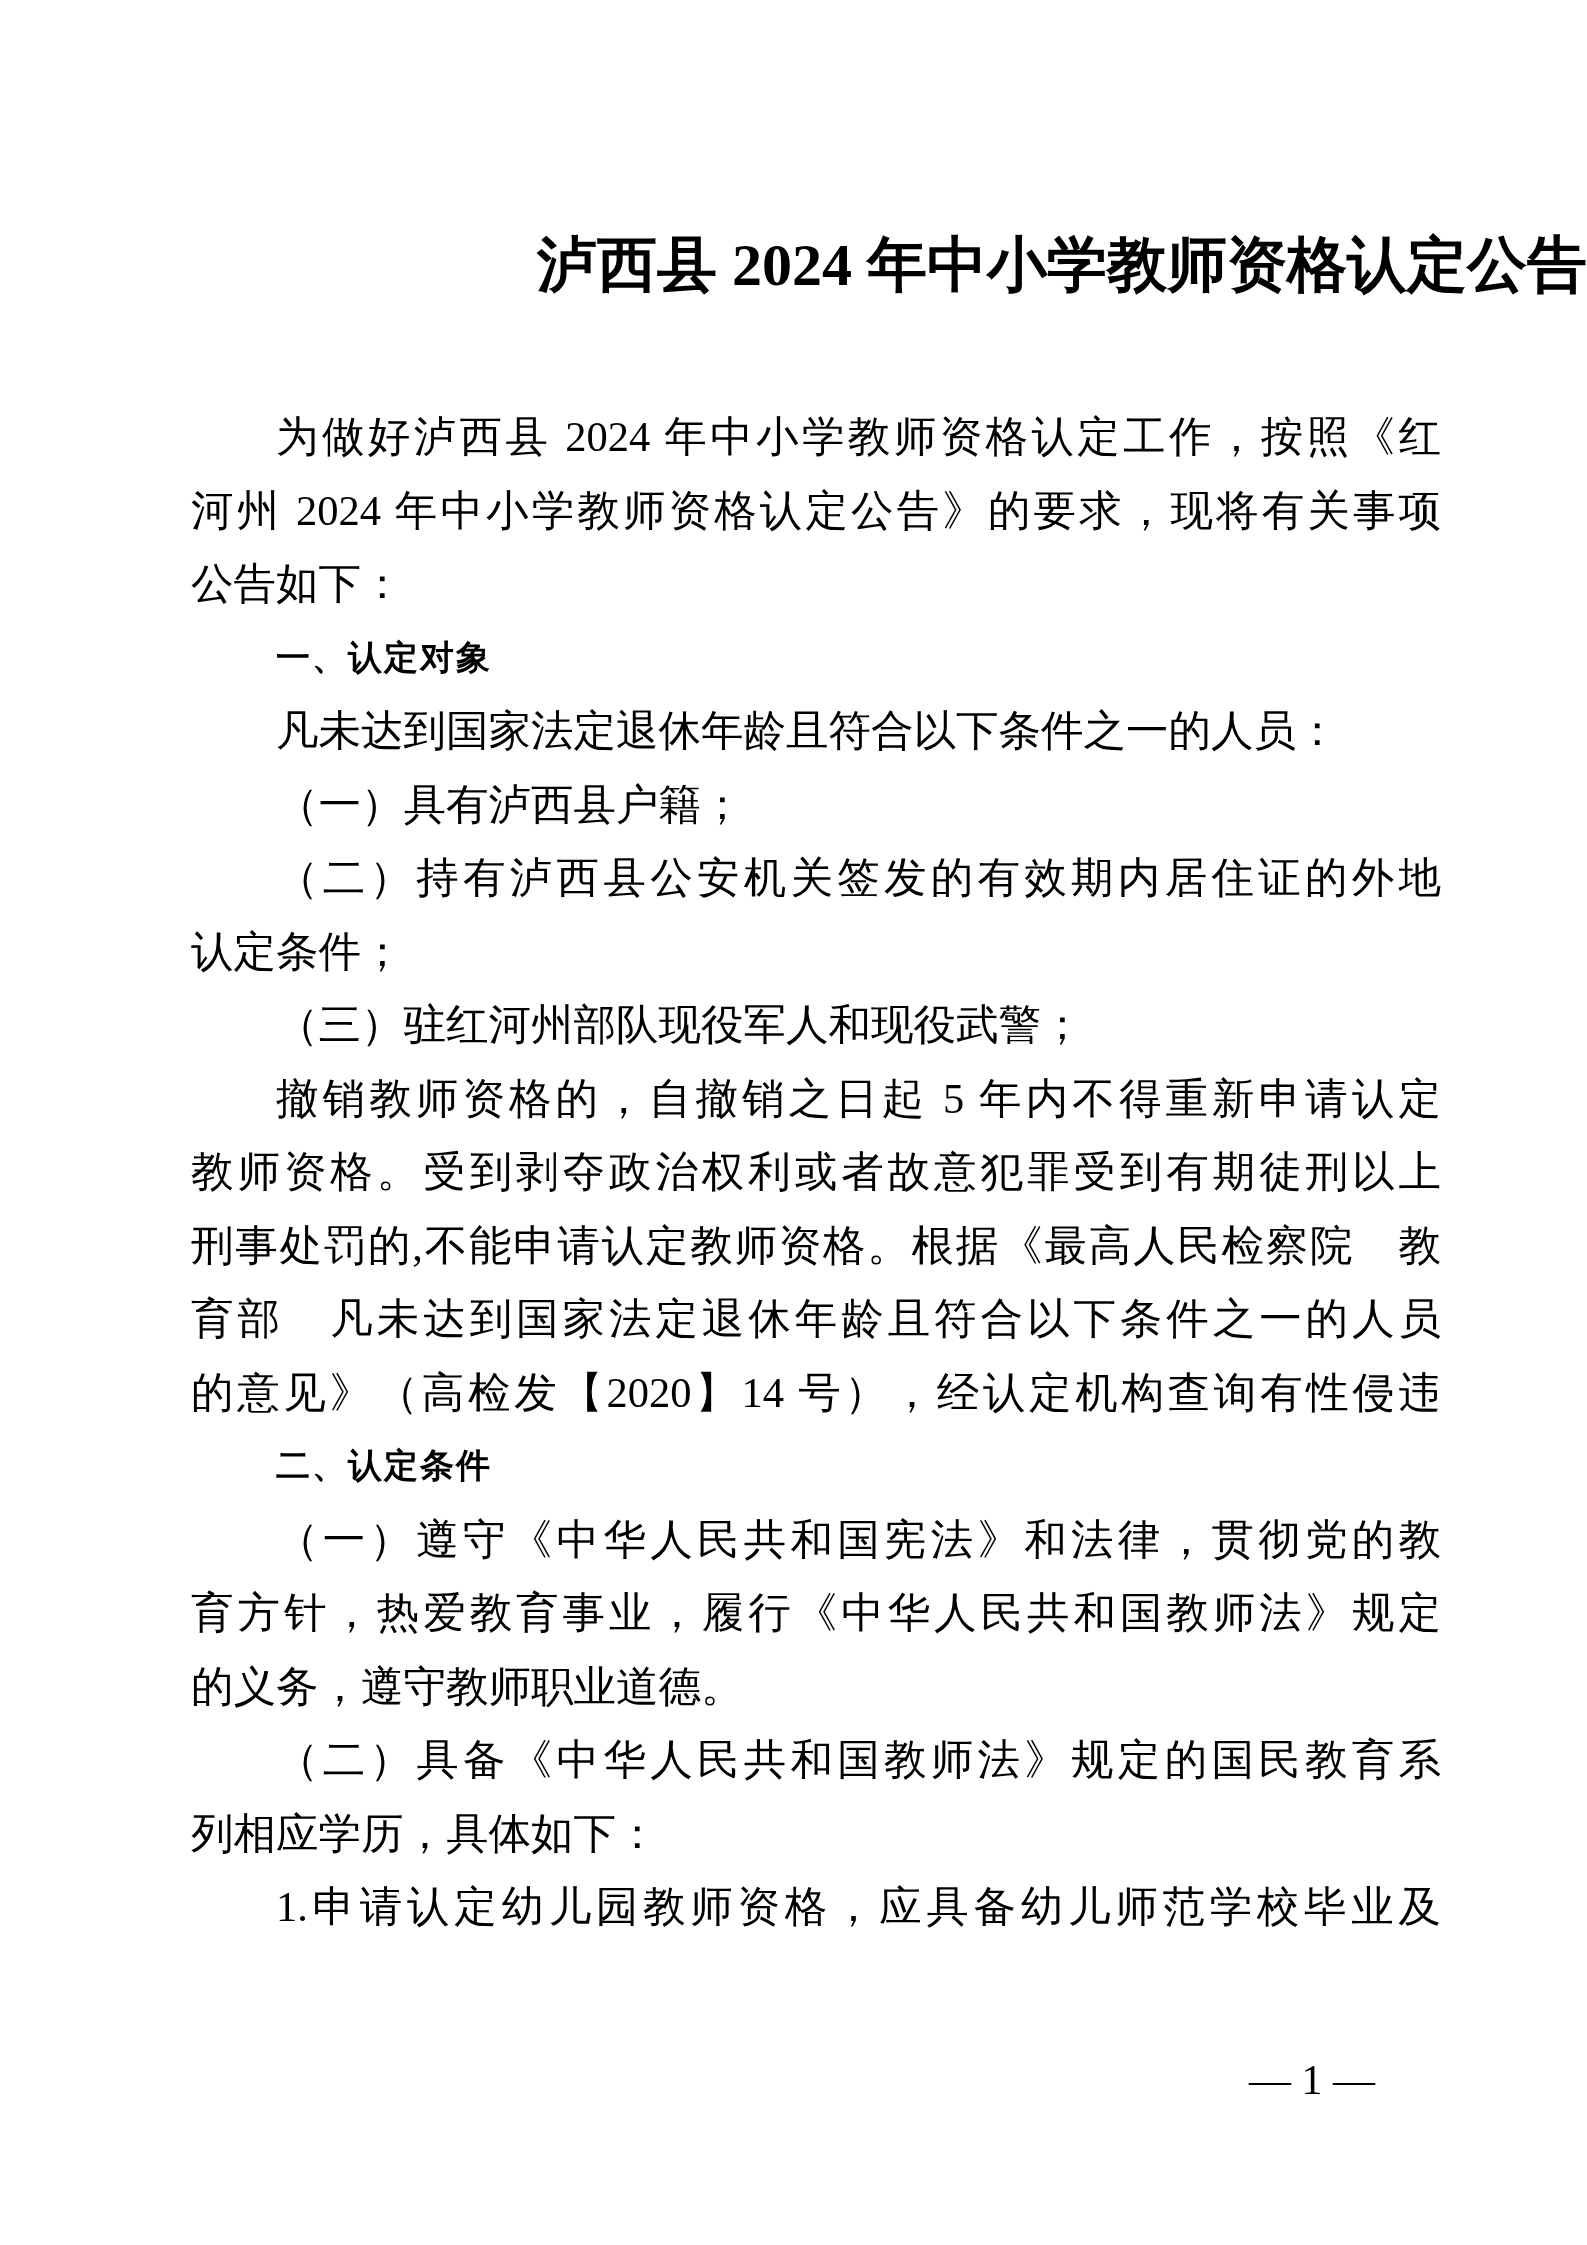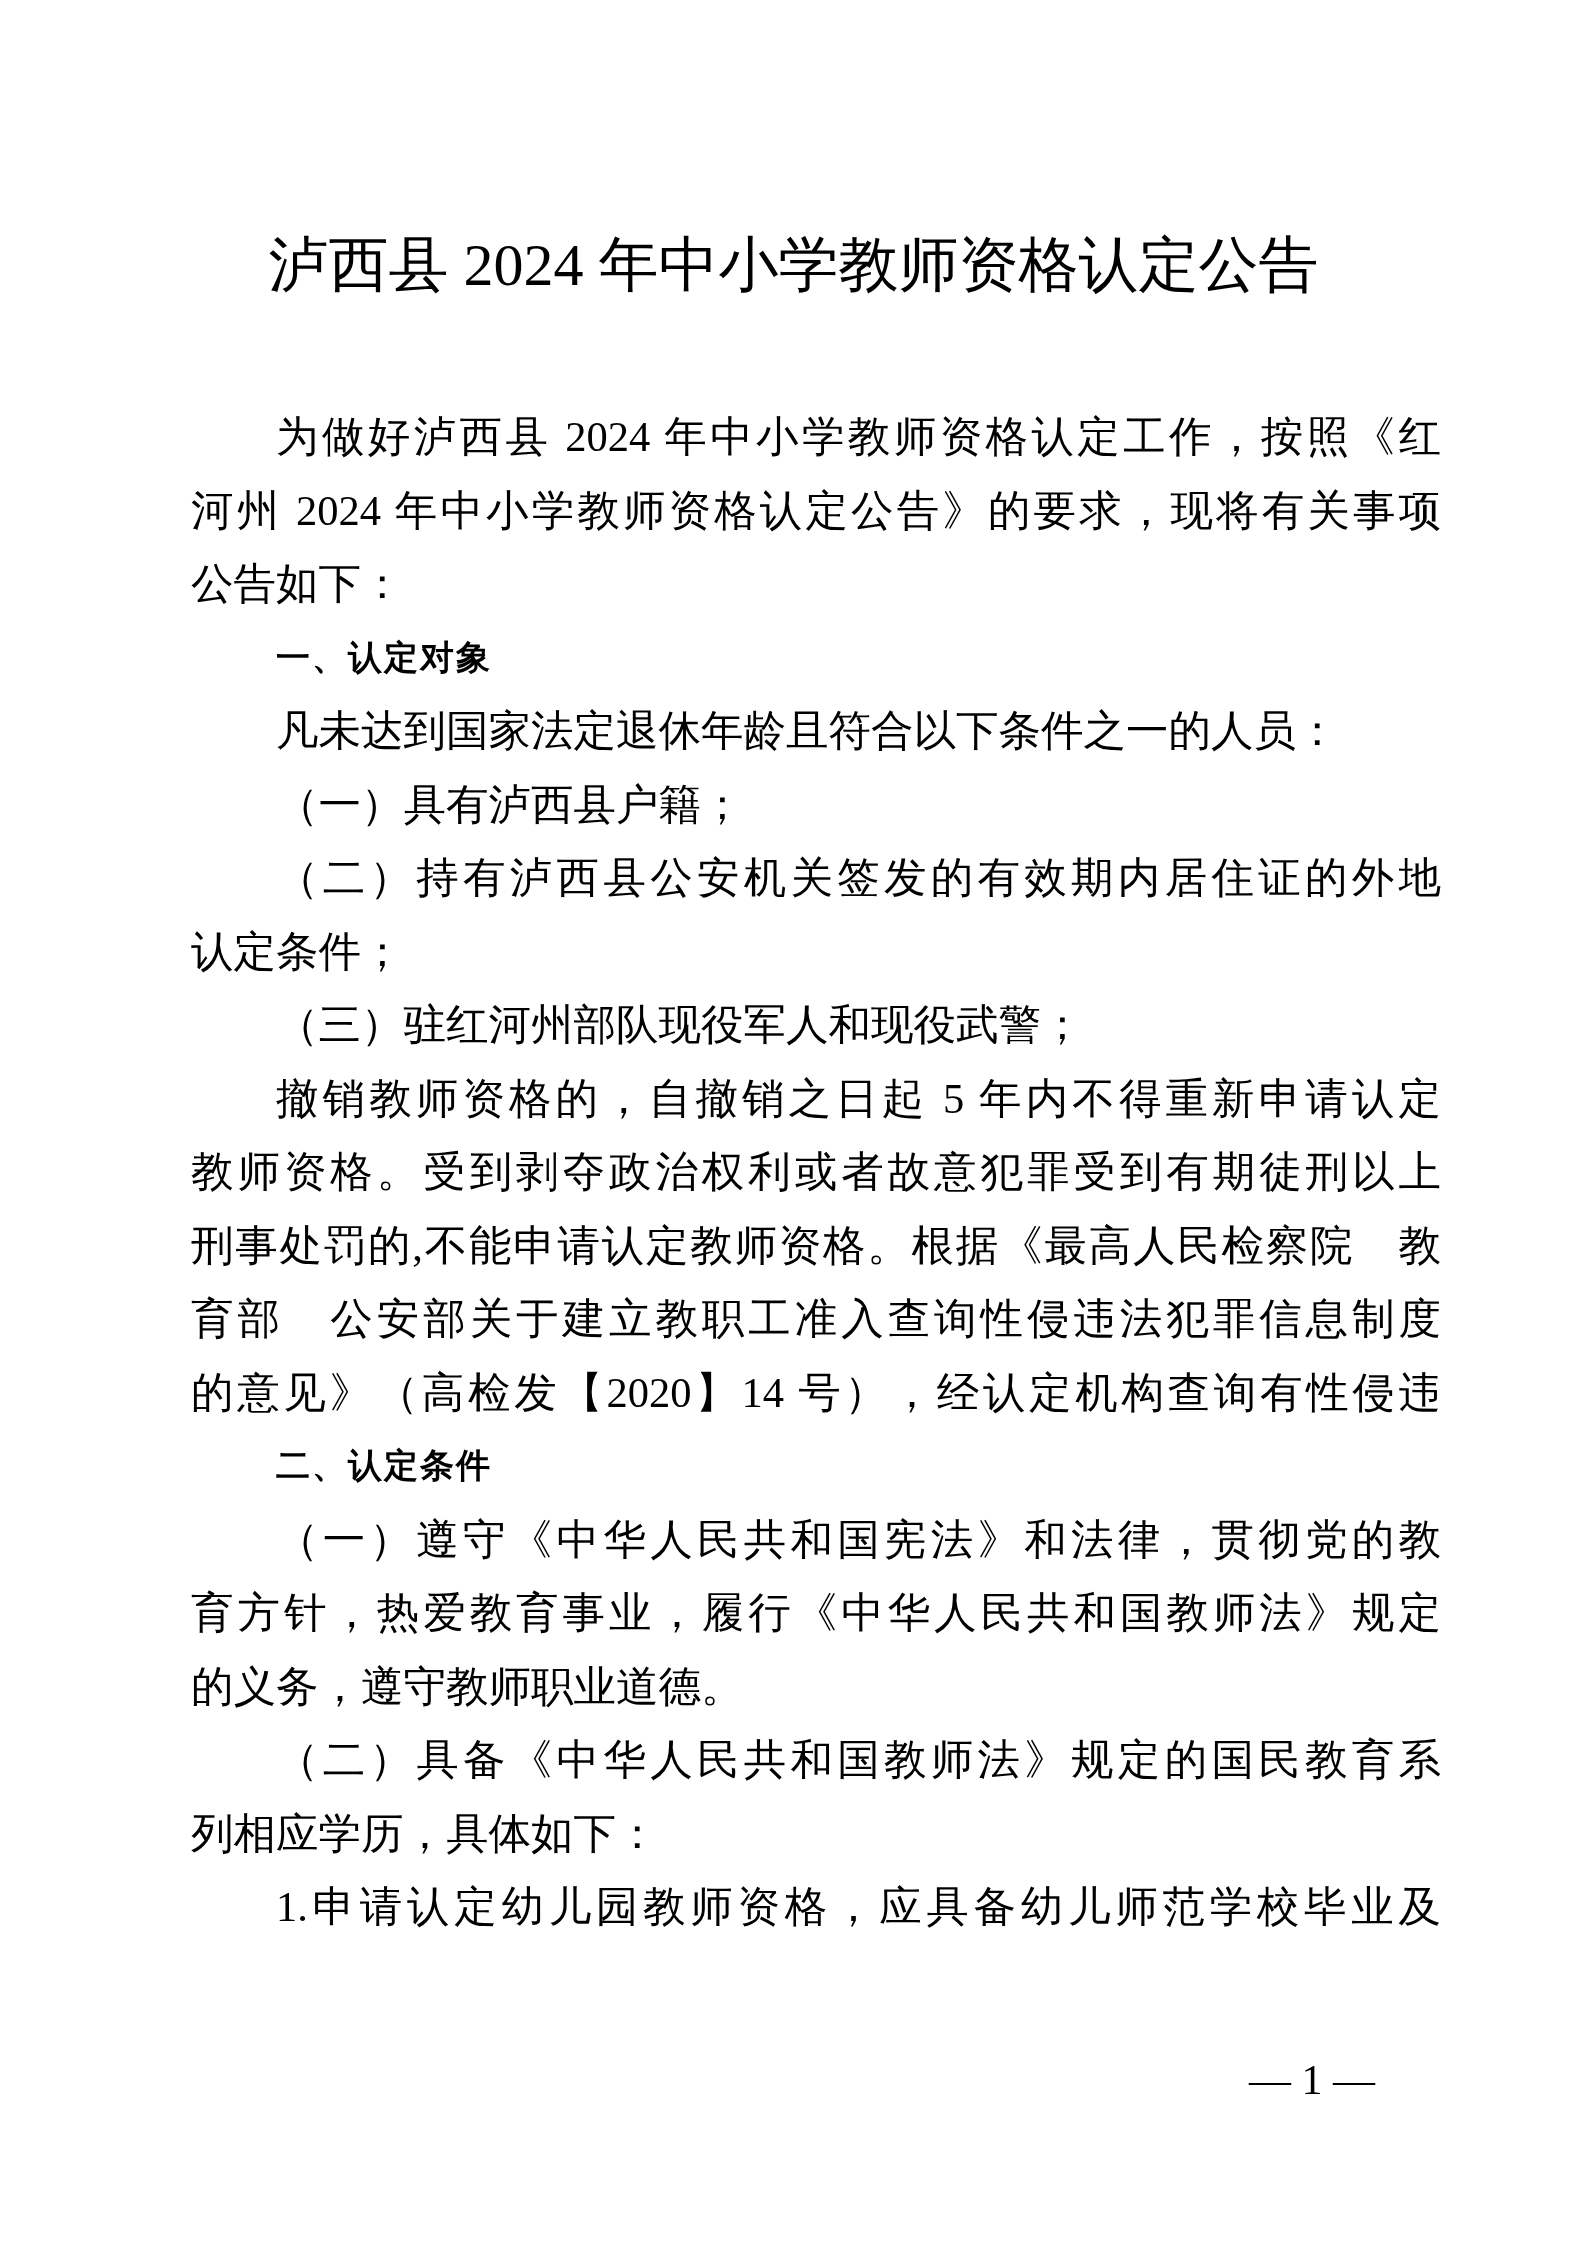--- a/index.html
+++ b/index.html
@@ -16,24 +16,24 @@
     color: #000000;
     overflow: hidden;
     font-family: "Liberation Serif", serif;
   }
   .doc-title {
     position: absolute;
     top: 226px;
     left: 0;
     width: 100%;
     margin: 0;
-    text-align: center;
+    text-align: right;
     font-size: 60px;
     line-height: 78px;
-    font-weight: normal;
+    font-weight: bold;
     font-family: "Liberation Serif", serif;
     white-space: nowrap;
   }
   .body-text {
     position: absolute;
     top: 400px;
     left: 191px;
     width: 1250px;
     font-size: 42.5px;
     line-height: 73.5px;
@@ -76,21 +76,21 @@
       <div class="line body">公告如下：</div>
       <div class="line heading indent">一、认定对象</div>
       <div class="line body indent">凡未达到国家法定退休年龄且符合以下条件之一的人员：</div>
       <div class="line body indent">（一）具有泸西县户籍；</div>
       <div class="line body indent justify">（二）持有泸西县公安机关签发的有效期内居住证的外地</div>
       <div class="line body">认定条件；</div>
       <div class="line body indent">（三）驻红河州部队现役军人和现役武警；</div>
       <div class="line body indent justify">撤销教师资格的，自撤销之日起 5 年内不得重新申请认定</div>
       <div class="line body justify">教师资格。受到剥夺政治权利或者故意犯罪受到有期徒刑以上</div>
       <div class="line body justify">刑事处罚的,不能申请认定教师资格。根据《最高人民检察院　教</div>
-      <div class="line body justify">育部　公安部关于建立教职工准入查询性侵违法犯罪信息制度</div>
+      <div class="line body justify">育部　凡未达到国家法定退休年龄且符合以下条件之一的人员</div>
       <div class="line body justify">的意见》（高检发【2020】14 号），经认定机构查询有性侵违</div>
       <div class="line heading indent">二、认定条件</div>
       <div class="line body indent justify">（一）遵守《中华人民共和国宪法》和法律，贯彻党的教</div>
       <div class="line body justify">育方针，热爱教育事业，履行《中华人民共和国教师法》规定</div>
       <div class="line body">的义务，遵守教师职业道德。</div>
       <div class="line body indent justify">（二）具备《中华人民共和国教师法》规定的国民教育系</div>
       <div class="line body">列相应学历，具体如下：</div>
       <div class="line body indent justify">1.申请认定幼儿园教师资格，应具备幼儿师范学校毕业及</div>
     </div>
 

